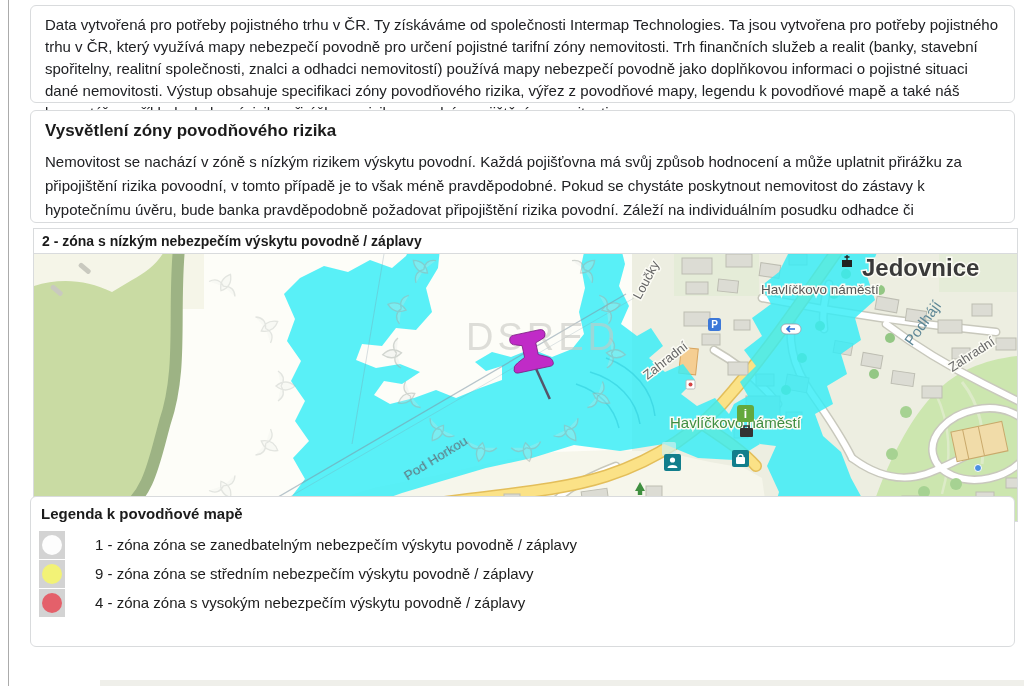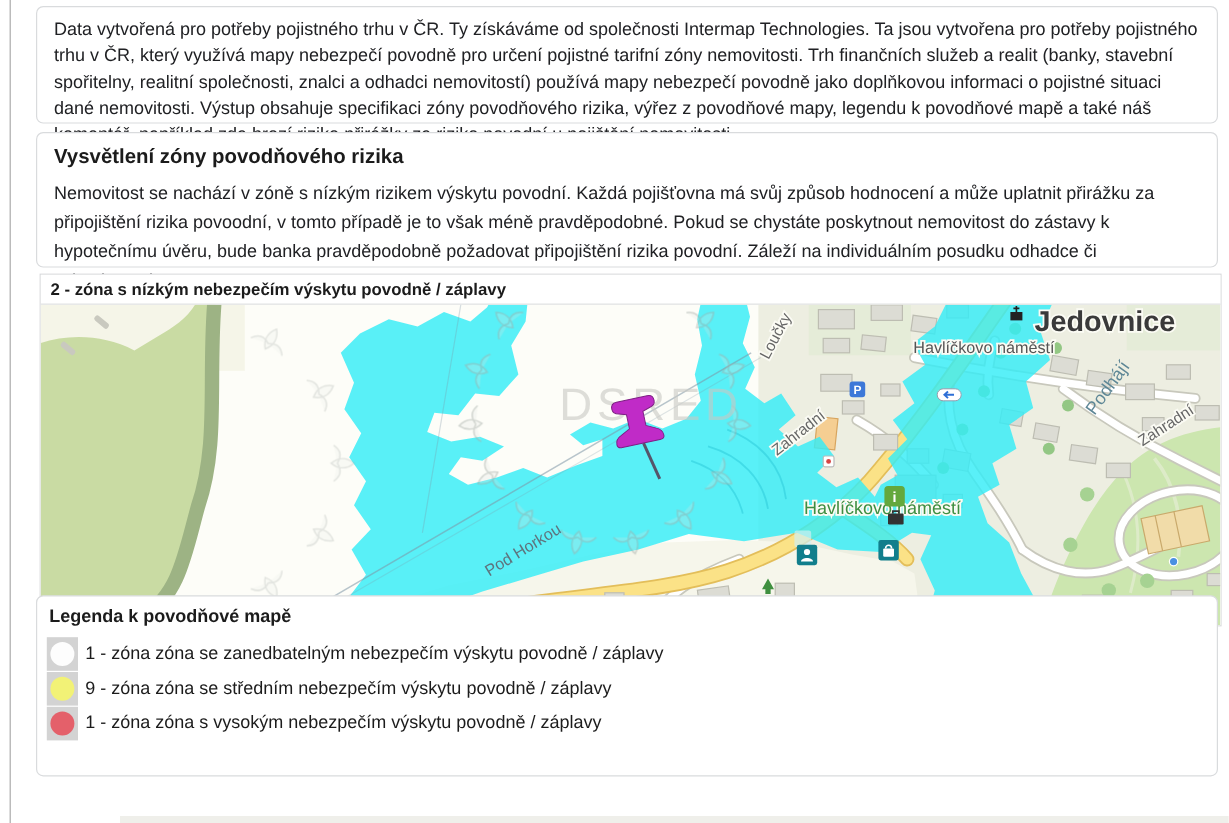--- a/index.html
+++ b/index.html
@@ -13,21 +13,21 @@
   .explanation{top:110px;height:113px;padding:10px 14px;}
   .explanation h2{margin:0;font-size:17px;line-height:20px;font-weight:bold;color:#1b1b1b;}
   .explanation p{margin:9px 0 0 0;font-size:15px;line-height:24px;}
   .map-box{position:absolute;left:33px;top:228px;width:985px;box-sizing:border-box;
     border:1px solid #d9dbdd;background:#fff;}
   .map-title{height:24px;line-height:24px;padding-left:8px;font-size:14px;font-weight:bold;
     color:#1b1b1b;border-bottom:1px solid #d9dbdd;background:#fff;}
   .map-view{position:relative;width:983px;height:267px;overflow:hidden;background:#fdfdf8;}
   .legend{top:496px;height:151px;padding:8px 8px 0 8px;overflow:hidden;}
   .legend h3{margin:0 0 8px 2px;font-size:15px;font-weight:bold;color:#1b1b1b;}
-  .legend-item{display:flex;align-items:center;height:29px;padding-left:0;}
+  .legend-item{display:flex;align-items:center;height:29px;padding-left:0;gap:24px;}
   .swatch{width:26px;height:28px;background:#d3d3d3;display:flex;align-items:center;
     justify-content:center;margin:1px 6px 1px 0;flex:0 0 26px;}
   .dot{width:20px;height:20px;border-radius:50%;}
   .legend-item span.lbl{font-size:15px;color:#1c1c1c;}
   .bottom-strip{position:absolute;left:100px;right:0;top:680px;height:6px;background:#efefea;}
   svg text{font-family:"Liberation Sans","DejaVu Sans",sans-serif;}
   .halo{paint-order:stroke;stroke:#fbfbf4;stroke-width:3px;}
 </style>
 </head>
 <body>
@@ -300,18 +300,18 @@
     <div class="legend-item">
       <span class="swatch">
           <span class="dot" style="background-color: rgb(242, 242, 118);"></span>
         </span>
       <span class="lbl">9 - zóna zóna se středním nebezpečím výskytu povodně / záplavy</span>
     </div>
     <div class="legend-item">
       <span class="swatch">
           <span class="dot" style="background-color: rgb(228, 96, 106);"></span>
         </span>
-      <span class="lbl">1 - zóna zóna s vysokým nebezpečím výskytu povodně / záplavy</span>
+      <span class="lbl">4 - zóna zóna s vysokým nebezpečím výskytu povodně / záplavy</span>
     </div>
   </section>
 
   <div class="bottom-strip"></div>
 </div>
 
 </body></html>

